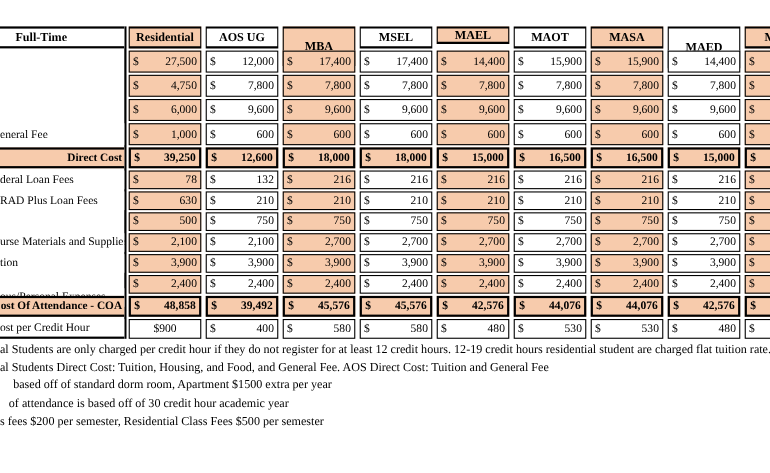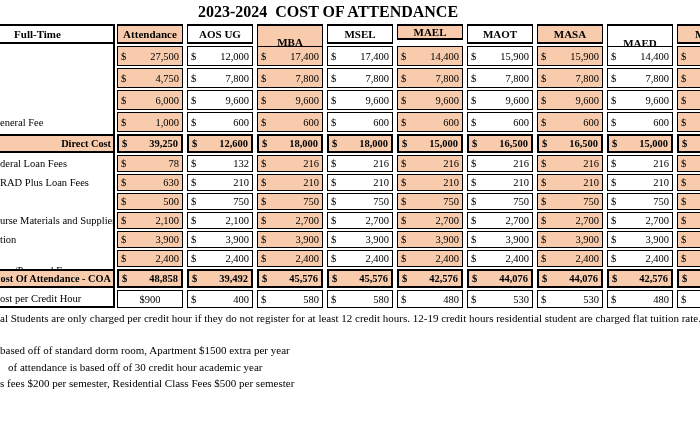--- a/index.html
+++ b/index.html
@@ -29,39 +29,38 @@
   .cell.total{font-weight:bold;border-width:2px;}
   .cell.center{justify-content:center;}
 
   .foot{position:absolute;left:0;font-size:11px;white-space:nowrap;}
 </style>
 </head>
 <body>
 
 <div id="sheet">
 
-  <div id="title" class="abs">2023-2024  COST OF ATTENDANCE</div>
 
   <div id="table" class="abs">
 
     <div id="labelstrip" class="abs">
       <div class="lbl corner" style="top:0;height:20px;">Full-Time</div>
       <div class="lbl" style="top:88px;height:20px;">eneral Fee</div>
       <div class="lbl total" style="top:110px;height:19px;">Direct Cost</div>
       <div class="lbl" style="top:131px;height:17px;">deral Loan Fees</div>
       <div class="lbl" style="top:150px;height:17px;">RAD Plus Loan Fees</div>
       <div class="lbl" style="top:188px;height:17px;">urse Materials and Supplies</div>
       <div class="lbl" style="top:207px;height:17px;">tion</div>
       <div class="lbl" style="top:226px;height:17px;margin-top:12px;">ous/Personal Expenses</div>
       <div class="lbl total" style="top:245px;height:19px;">ost Of Attendance - COA</div>
       <div class="lbl last" style="top:266px;height:18px;">ost per Credit Hour</div>
     </div>
 
     <div id="cols">
-        <div class="cell head sh" style="left: 117px; top: 0px; height: 20px;">Attendance</div>
+        <div class="cell head sh" style="left: 117px; top: 0px; height: 20px;">Residential</div>
         <div class="cell  sh" style="left: 117px; top: 22px; height: 20px;">
           <span>$</span>
           <span>27,500</span>
         </div>
         <div class="cell  sh" style="left: 117px; top: 44px; height: 20px;">
           <span>$</span>
           <span>4,750</span>
         </div>
         <div class="cell  sh" style="left: 117px; top: 66px; height: 20px;">
           <span>$</span>
@@ -525,16 +524,17 @@
           <span></span>
         </div>
         <div class="cell " style="left: 677px; top: 266px; height: 18px;">
           <span>$</span>
           <span></span>
         </div>
       </div>
   </div>
 
   <div class="foot" style="top:312px;">al Students are only charged per credit hour if they do not register for at least 12 credit hours. 12-19 credit hours residential student are charged flat tuition rate.</div>
-  <div class="foot" style="top:344px;">based off of standard dorm room, Apartment $1500 extra per year</div>
+  <div class="foot" style="top:328px;">al Students Direct Cost: Tuition, Housing, and Food, and General Fee. AOS Direct Cost: Tuition and General Fee</div>
+  <div class="foot" style="top:344px;padding-left:12px;">based off of standard dorm room, Apartment $1500 extra per year</div>
   <div class="foot" style="top:361px;padding-left:8px;">of attendance is based off of 30 credit hour academic year</div>
   <div class="foot" style="top:377px;">s fees $200 per semester, Residential Class Fees $500 per semester</div>
 </div>
 
 </body></html>

